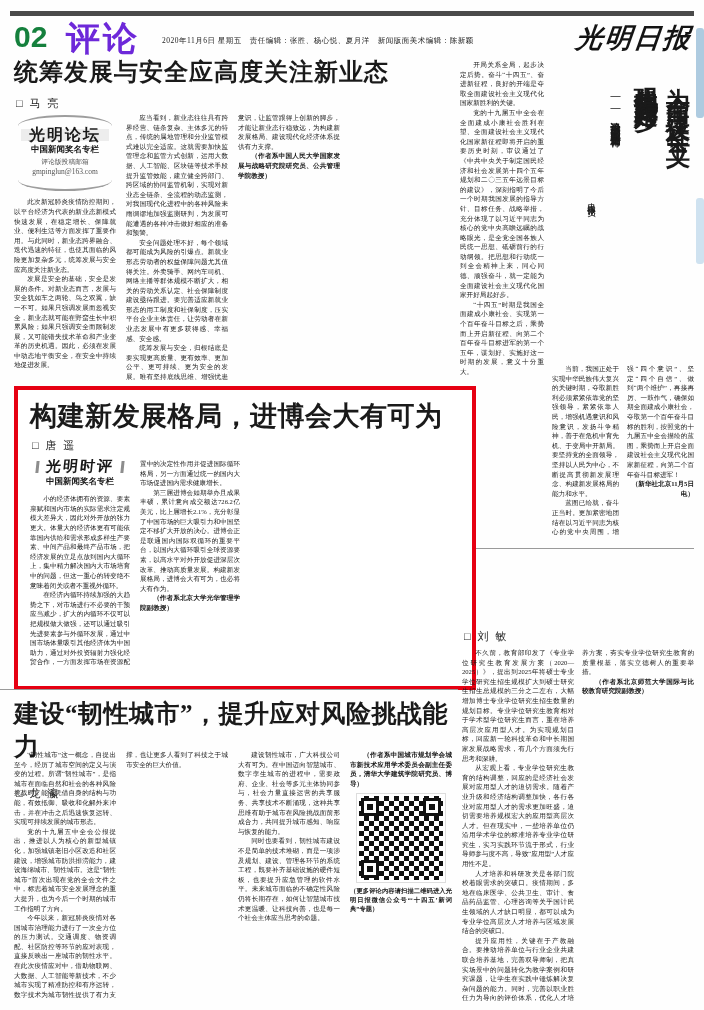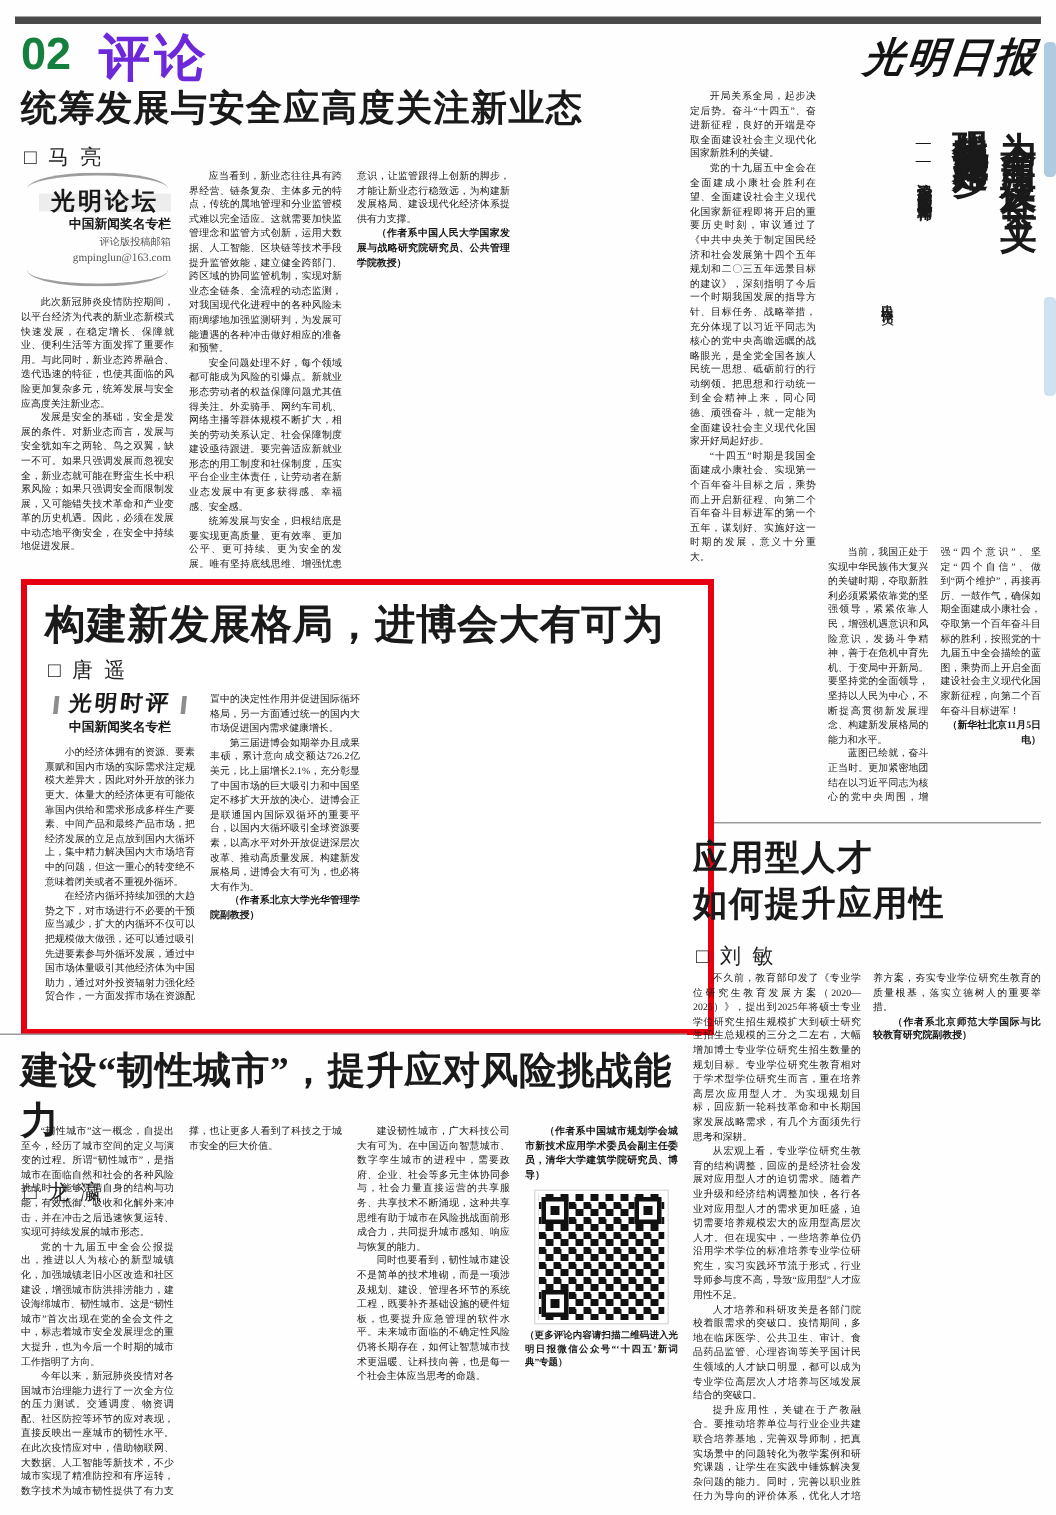--- a/index.html
+++ b/index.html
@@ -13,28 +13,28 @@
   .dateline{position:absolute;left:162px;top:36px;font-size:7.5px;color:#222;letter-spacing:.5px;}
   .masthead{position:absolute;right:12px;top:20px;font-size:27px;font-weight:bold;font-style:italic;
             transform:skewX(-6deg);letter-spacing:2px;color:#141414;}
   .edge-strip{position:absolute;right:0;width:8px;border-radius:3px;}
   .strip1{top:28px;height:90px;background:#aecbe0;}
   .strip2{top:198px;height:66px;background:#cfe2f0;}
   
   .body-text{font-size:6.6px;line-height:9.6px;text-align:justify;color:#191919;}
   .para{margin:0;text-indent:2em;text-align:justify;}
   .credit{font-weight:bold;}
-  .byline{font-size:14px;color:#222;letter-spacing:2px;}
+  .byline{font-size:11px;color:#222;letter-spacing:2px;}
   .rule{position:absolute;background:#9a9a9a;height:1px;}
   
   .a1-headline{position:absolute;left:14px;top:56px;width:440px;font-size:24px;font-weight:bold;letter-spacing:1px;}
   .a1-byline{position:absolute;left:16px;top:96px;}
   .a1-body{position:absolute;left:14px;top:113px;width:438px;height:274px;
            column-count:4;column-gap:10px;column-fill:auto;overflow:hidden;}
-  .forum-box{break-inside:avoid;width:96%;margin:0 auto 6px;text-align:right;padding-top:2px;}
+  .forum-box{break-inside:avoid;width:96%;margin:0 auto 6px;text-align:center;padding-top:2px;}
   .arc{height:9px;border-top:2px solid #9d9d9d;border-radius:50% 50% 0 0/100% 100% 0 0;margin:0 2px 3px;}
   .arc.b{border-top:none;border-bottom:2px solid #9d9d9d;border-radius:0 0 50% 50%/0 0 100% 100%;margin-top:4px;}
   .forum-title{font-size:16px;font-weight:bold;letter-spacing:2px;background:#ededed;display:inline-block;padding:1px 8px;}
   .forum-sub{font-size:8.5px;font-weight:bold;margin-top:2px;}
   .forum-note{font-size:6.8px;color:#555;margin-top:3px;}
   .forum-mail{font-size:7.5px;color:#555;}
   
   .a2-leftcol{position:absolute;left:460px;top:60px;width:84px;height:484px;overflow:hidden;}
   .a2-headblock{position:absolute;left:552px;top:68px;width:142px;height:288px;
                 writing-mode:vertical-rl;text-orientation:upright;}
@@ -75,20 +75,21 @@
            column-count:2;column-gap:8px;column-fill:auto;overflow:hidden;}
 </style>
 </head>
 <body>
 
 <div class="page">
 
   <div class="top-bar"></div>
   <div class="page-no">02</div>
   <div class="section-name">评论</div>
+  <div class="dateline">2020年11月6日 星期五　责任编辑：张胜、杨心悦、夏月洋　新闻版面美术编辑：陈新颖</div>
   <div class="masthead">光明日报</div>
   <div class="edge-strip strip1"></div>
   <div class="edge-strip strip2"></div>
 
   <div class="a1-headline">统筹发展与安全应高度关注新业态</div>
   <div class="a1-byline byline">□ 马 亮</div>
   <div class="a1-body body-text">
     <div class="forum-box">
       <div class="arc"></div>
       <div class="forum-title">光明论坛</div>
@@ -157,24 +158,20 @@
   <div class="a4-col4 body-text">
     <p class="para credit">（作者系中国城市规划学会城市新技术应用学术委员会副主任委员，清华大学建筑学院研究员、博导）</p>
     <div class="qr-wrap">
       <span class="finder f-tl"></span>
       <span class="finder f-tr"></span>
       <span class="finder f-bl"></span>
     </div>
     <div class="qr-caption">（更多评论内容请扫描二维码进入光明日报微信公众号“‘十四五’新词典”专题）</div>
   </div>
 
-  <div class="a5-headline">
-    <div>应用型人才</div>
-    <div>如何提升应用性</div>
-  </div>
   <div class="a5-byline byline">□ 刘 敏</div>
   <div class="a5-body body-text">
       <p class="para">不久前，教育部印发了《专业学位研究生教育发展方案（2020—2025）》，提出到2025年将硕士专业学位研究生招生规模扩大到硕士研究生招生总规模的三分之二左右，大幅增加博士专业学位研究生招生数量的规划目标。专业学位研究生教育相对于学术型学位研究生而言，重在培养高层次应用型人才。为实现规划目标，回应新一轮科技革命和中长期国家发展战略需求，有几个方面须先行思考和深耕。</p>
       <p class="para">从宏观上看，专业学位研究生教育的结构调整，回应的是经济社会发展对应用型人才的迫切需求。随着产业升级和经济结构调整加快，各行各业对应用型人才的需求更加旺盛，迫切需要培养规模宏大的应用型高层次人才。但在现实中，一些培养单位仍沿用学术学位的标准培养专业学位研究生，实习实践环节流于形式，行业导师参与度不高，导致“应用型”人才应用性不足。</p>
       <p class="para">人才培养和科研攻关是各部门院校着眼需求的突破口。疫情期间，多地在临床医学、公共卫生、审计、食品药品监管、心理咨询等关乎国计民生领域的人才缺口明显，都可以成为专业学位高层次人才培养与区域发展结合的突破口。</p>
       <p class="para">提升应用性，关键在于产教融合。要推动培养单位与行业企业共建联合培养基地，完善双导师制，把真实场景中的问题转化为教学案例和研究课题，让学生在实践中锤炼解决复杂问题的能力。同时，完善以职业胜任力为导向的评价体系，优化人才培养方案，夯实专业学位研究生教育的质量根基，落实立德树人的重要举措。</p>
       <p class="para credit">（作者系北京师范大学国际与比较教育研究院副教授）</p>
     </div>
 
 </div>

